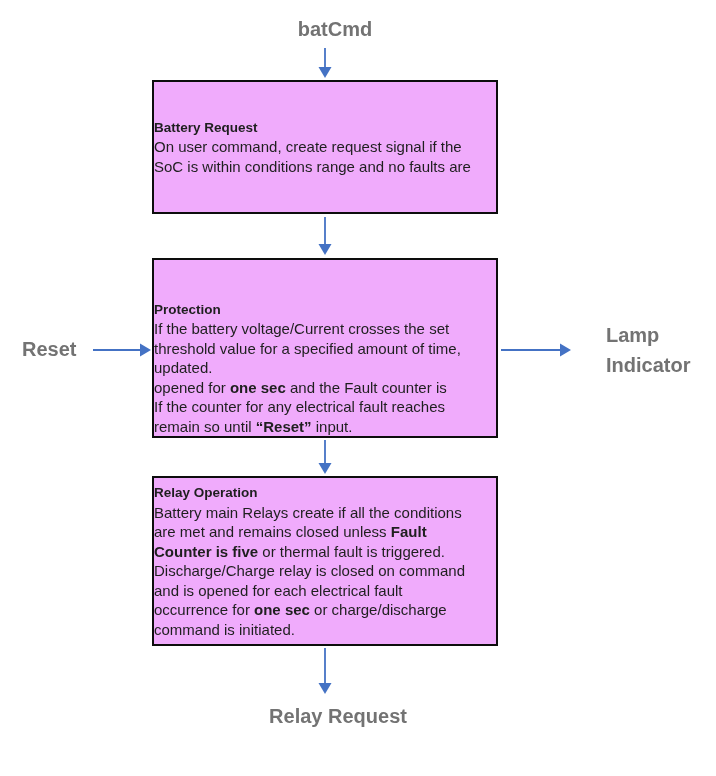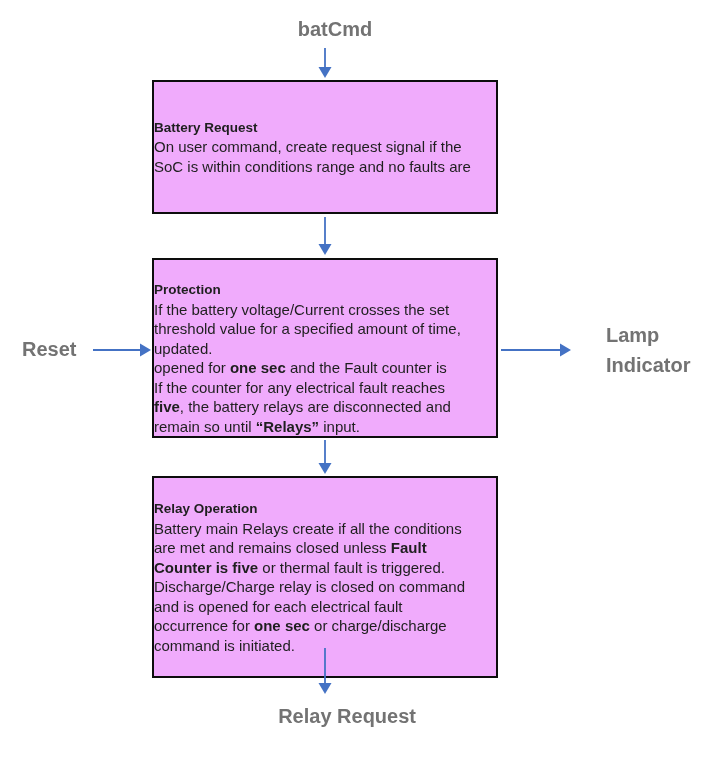--- a/index.html
+++ b/index.html
@@ -44,25 +44,25 @@
     white-space: nowrap;
   }
   .box-body .tl {
     font-size: 15px;
     line-height: 19.5px;
     white-space: nowrap;
   }
   .box-body b { font-weight: 700; }
   #box-battery { top: 80px;  height: 134px; }
   #box-protection { top: 258px; height: 180px; justify-content: flex-end; }
-  #box-relay { top: 476px; height: 202px; }
+  #box-relay { top: 476px; height: 170px; }
   #label-top    { left: 280px; top: 14px; width: 110px; text-align: center; }
   #label-reset  { left: 22px;  top: 334px; }
   #label-lamp   { left: 588px; top: 320px; margin-left: 18px; }
-  #label-bottom { left: 216px; top: 701px; width: 200px; text-align: right; }
+  #label-bottom { left: 238px; top: 701px; width: 200px; text-align: center; }
   svg.arrows {
     position: absolute;
     left: 0; top: 0;
     pointer-events: none;
   }
 </style>
 </head>
 <body>
 
 <div class="canvas">
@@ -82,22 +82,21 @@
   </div>
 
   <div class="flow-box" id="box-protection">
     <div class="box-title">Protection</div>
     <div class="box-body">
         <div class="tl">If the battery voltage/Current crosses the set</div>
         <div class="tl">threshold value for a specified amount of time,</div>
         <div class="tl">updated.</div>
         <div class="tl">opened for <b>one sec</b> and the Fault counter is</div>
         <div class="tl">If the counter for any electrical fault reaches</div>
-        <div class="tl"><b>five</b>, the battery relays are disconnected and</div>
-        <div class="tl">remain so until <b>“Relays”</b> input.</div>
+        <div class="tl">remain so until <b>“Reset”</b> input.</div>
       </div>
   </div>
 
   <div class="flow-box" id="box-relay">
     <div class="box-title">Relay Operation</div>
     <div class="box-body">
         <div class="tl">Battery main Relays create if all the conditions</div>
         <div class="tl">are met and remains closed unless <b>Fault</b></div>
         <div class="tl"><b>Counter is  five</b> or thermal fault is triggered.</div>
         <div class="tl">Discharge/Charge relay is closed on command</div>

